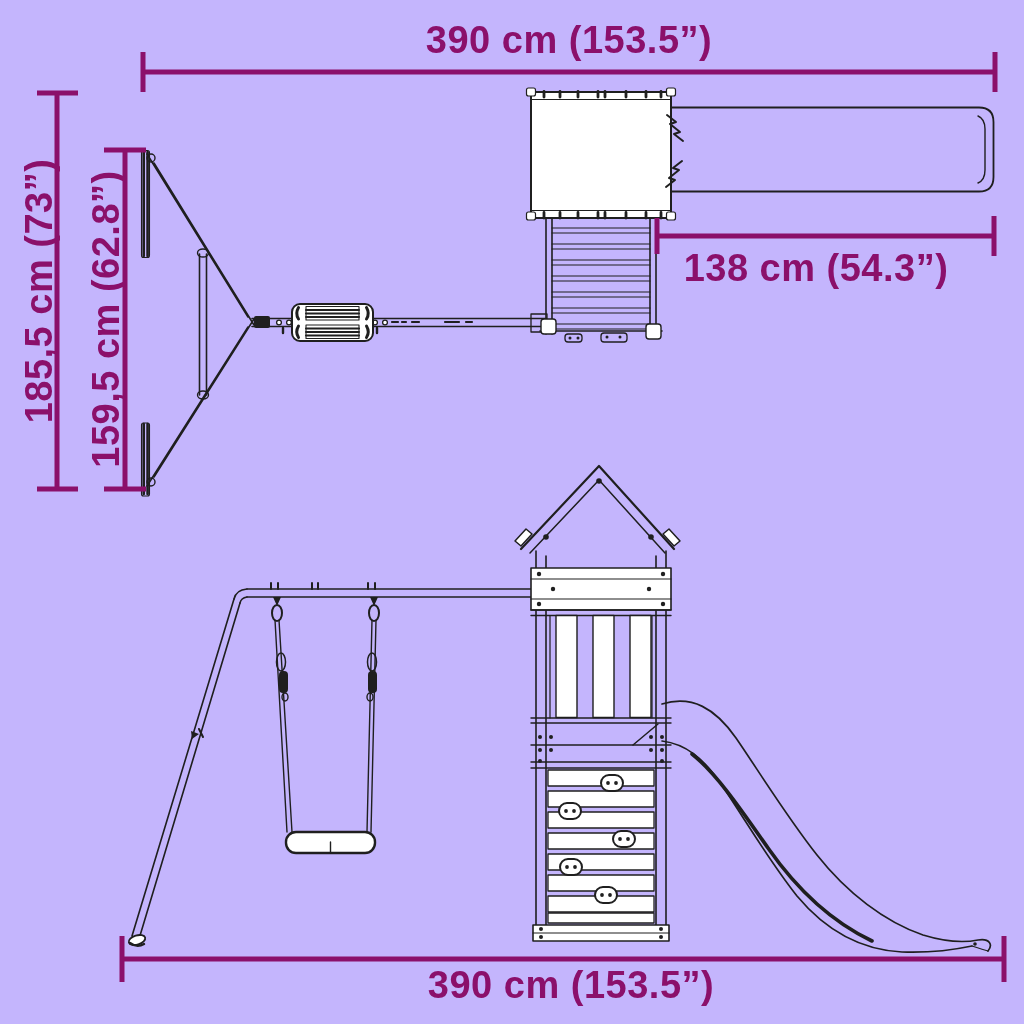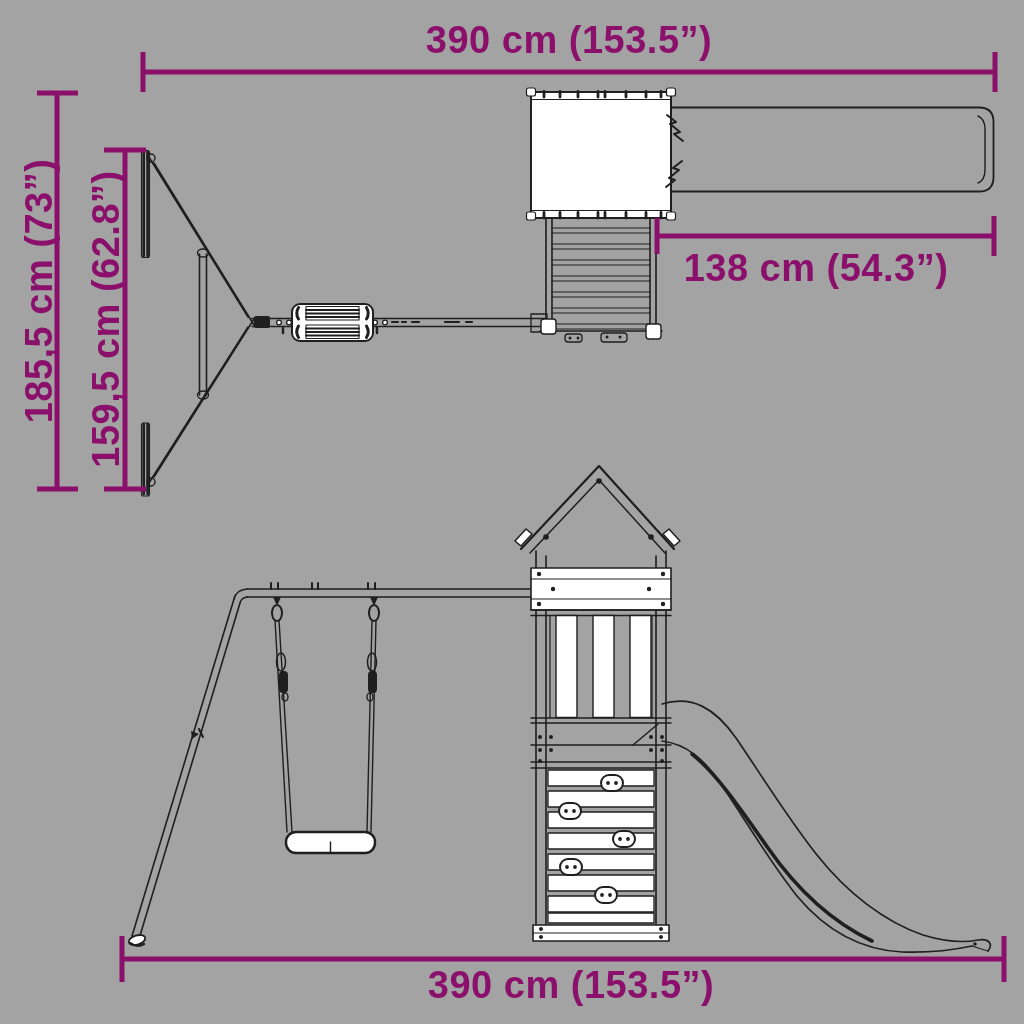--- a/index.html
+++ b/index.html
@@ -1,16 +1,16 @@
 <!DOCTYPE html>
 <html><head>
 <meta charset="utf-8">
 <style>
   html,body{margin:0;padding:0;background:#ffffff;}
-  .stage{position:relative;width:1024px;height:1024px;background:#a3a3a3;overflow:hidden;}
+  .stage{position:relative;width:1024px;height:1024px;background:#c4b5fd;overflow:hidden;}
   svg{display:block;width:1024px;height:1024px;}
   .dim-text{
     font-family:"Liberation Sans", sans-serif;
     font-weight:bold;
     font-size:38px;
     letter-spacing:0.5px;
   }
 </style>
 </head>
 <body>

